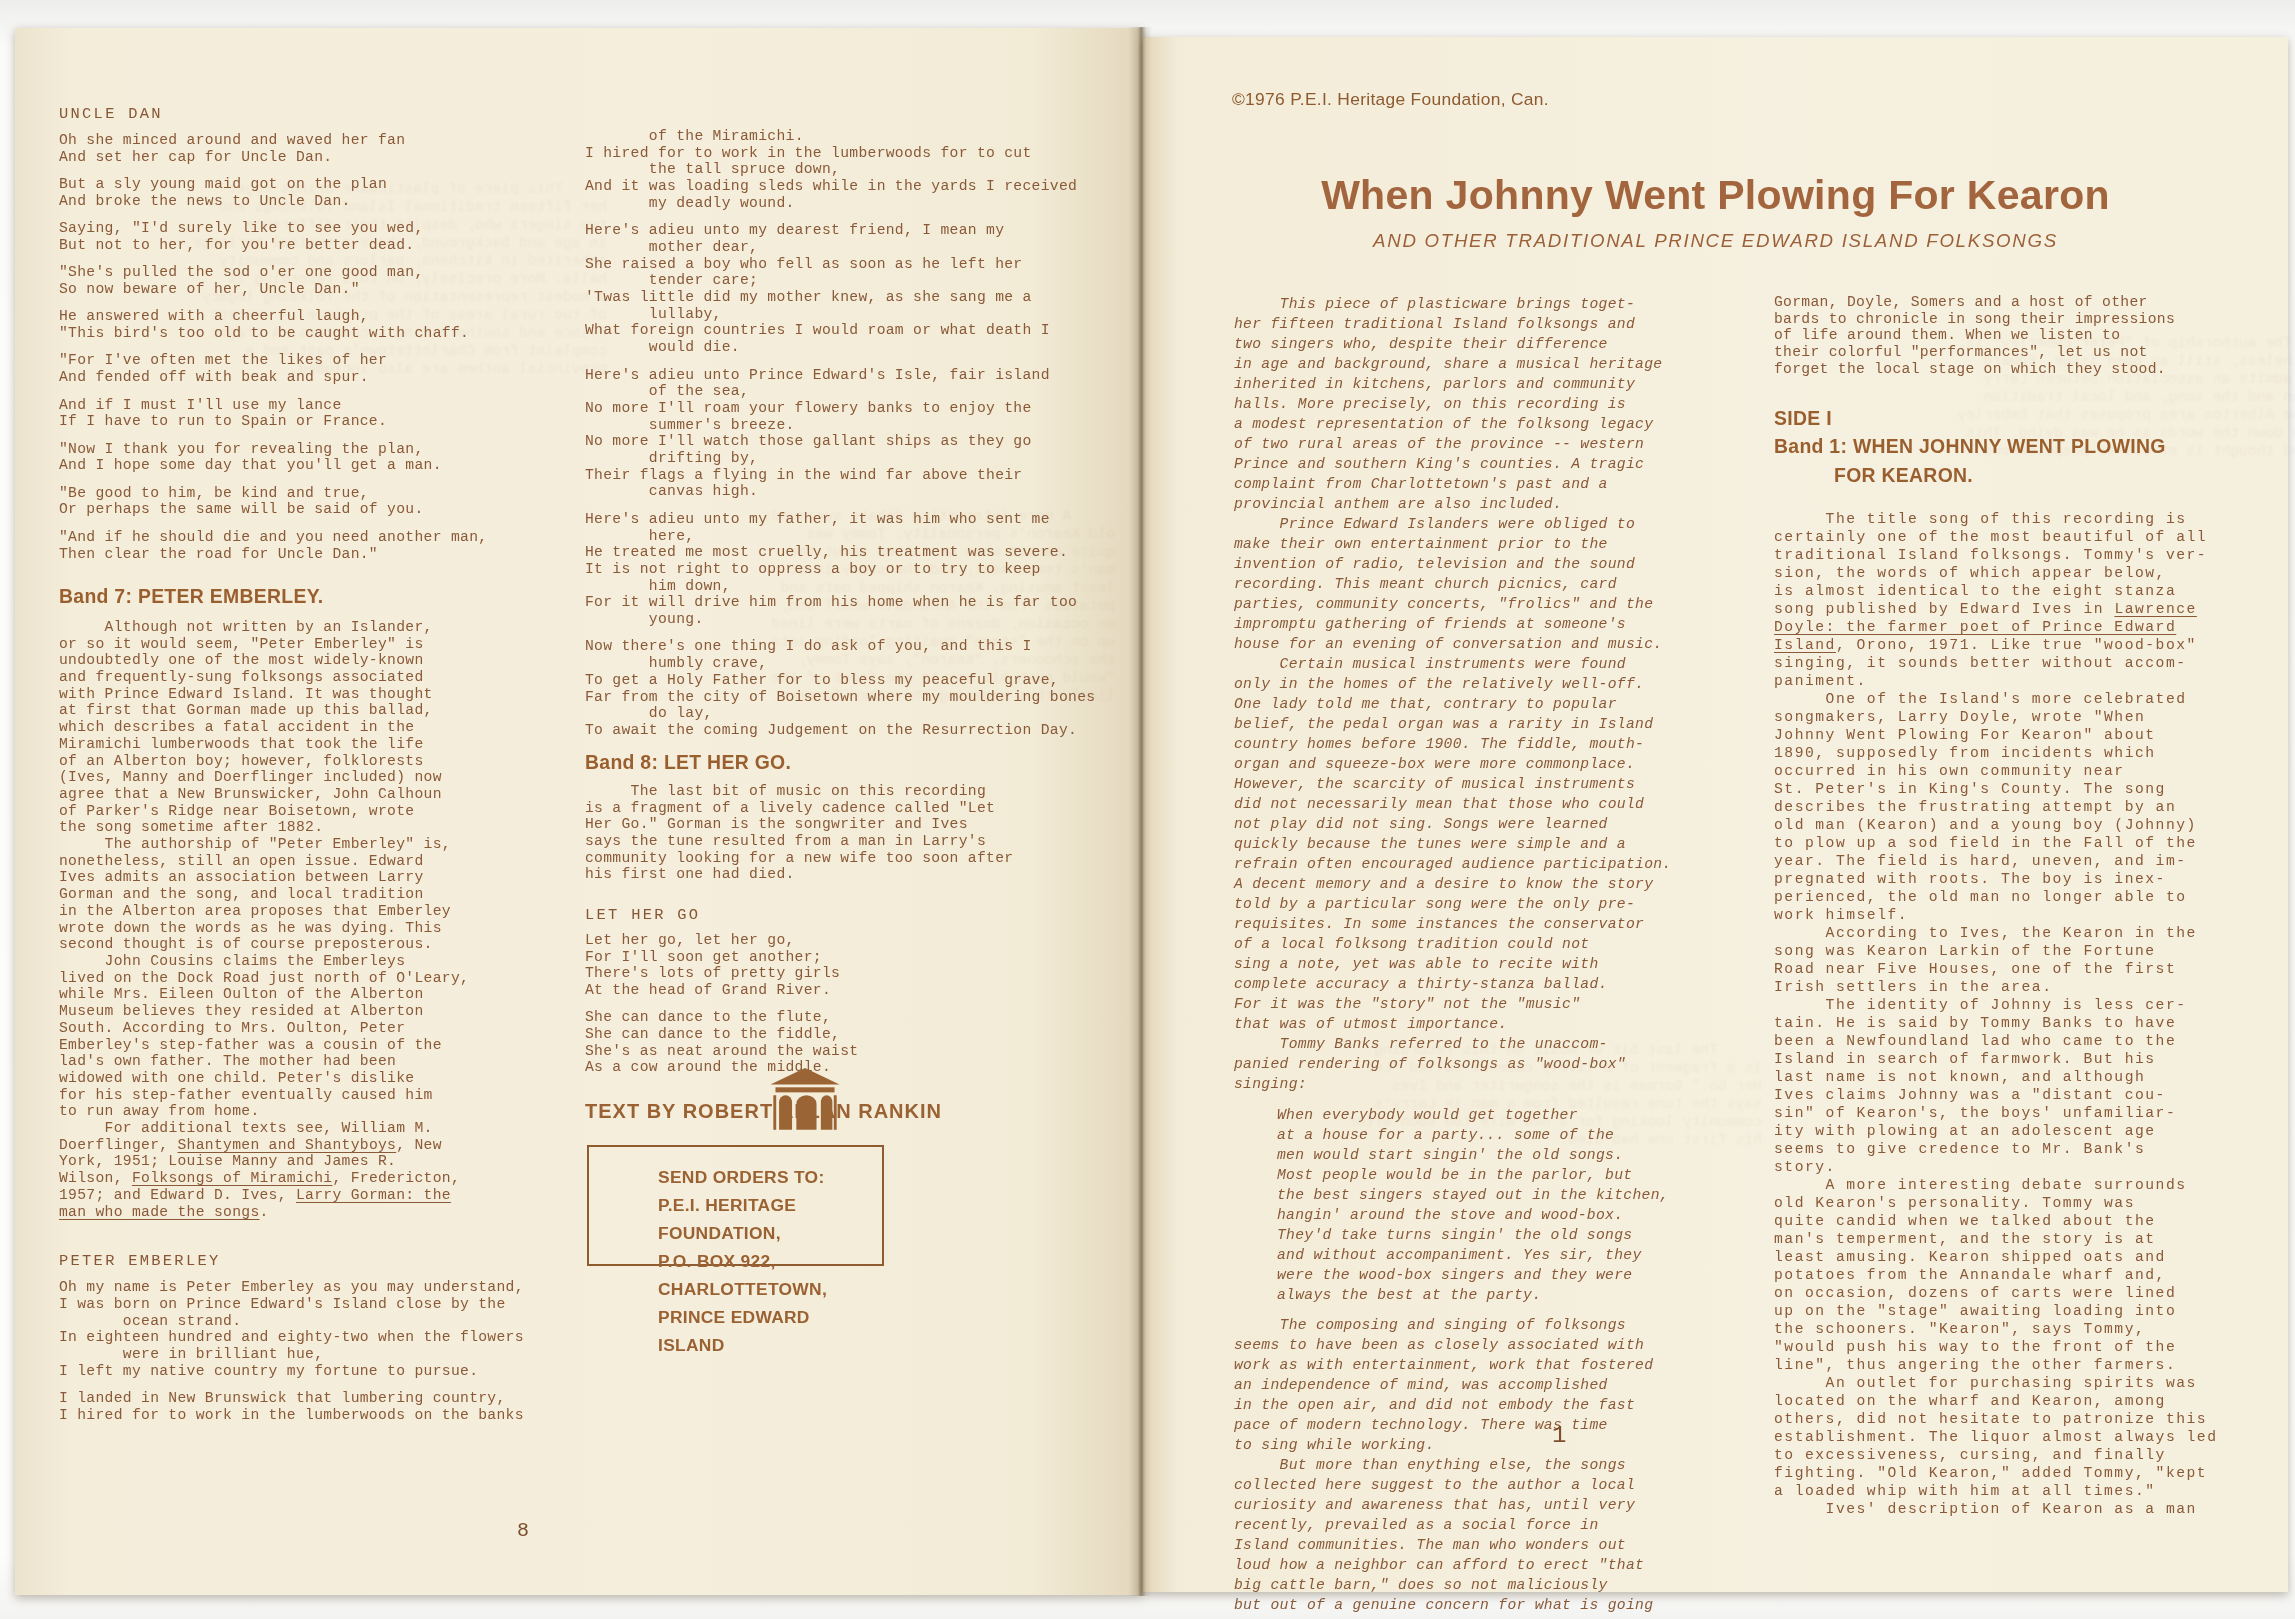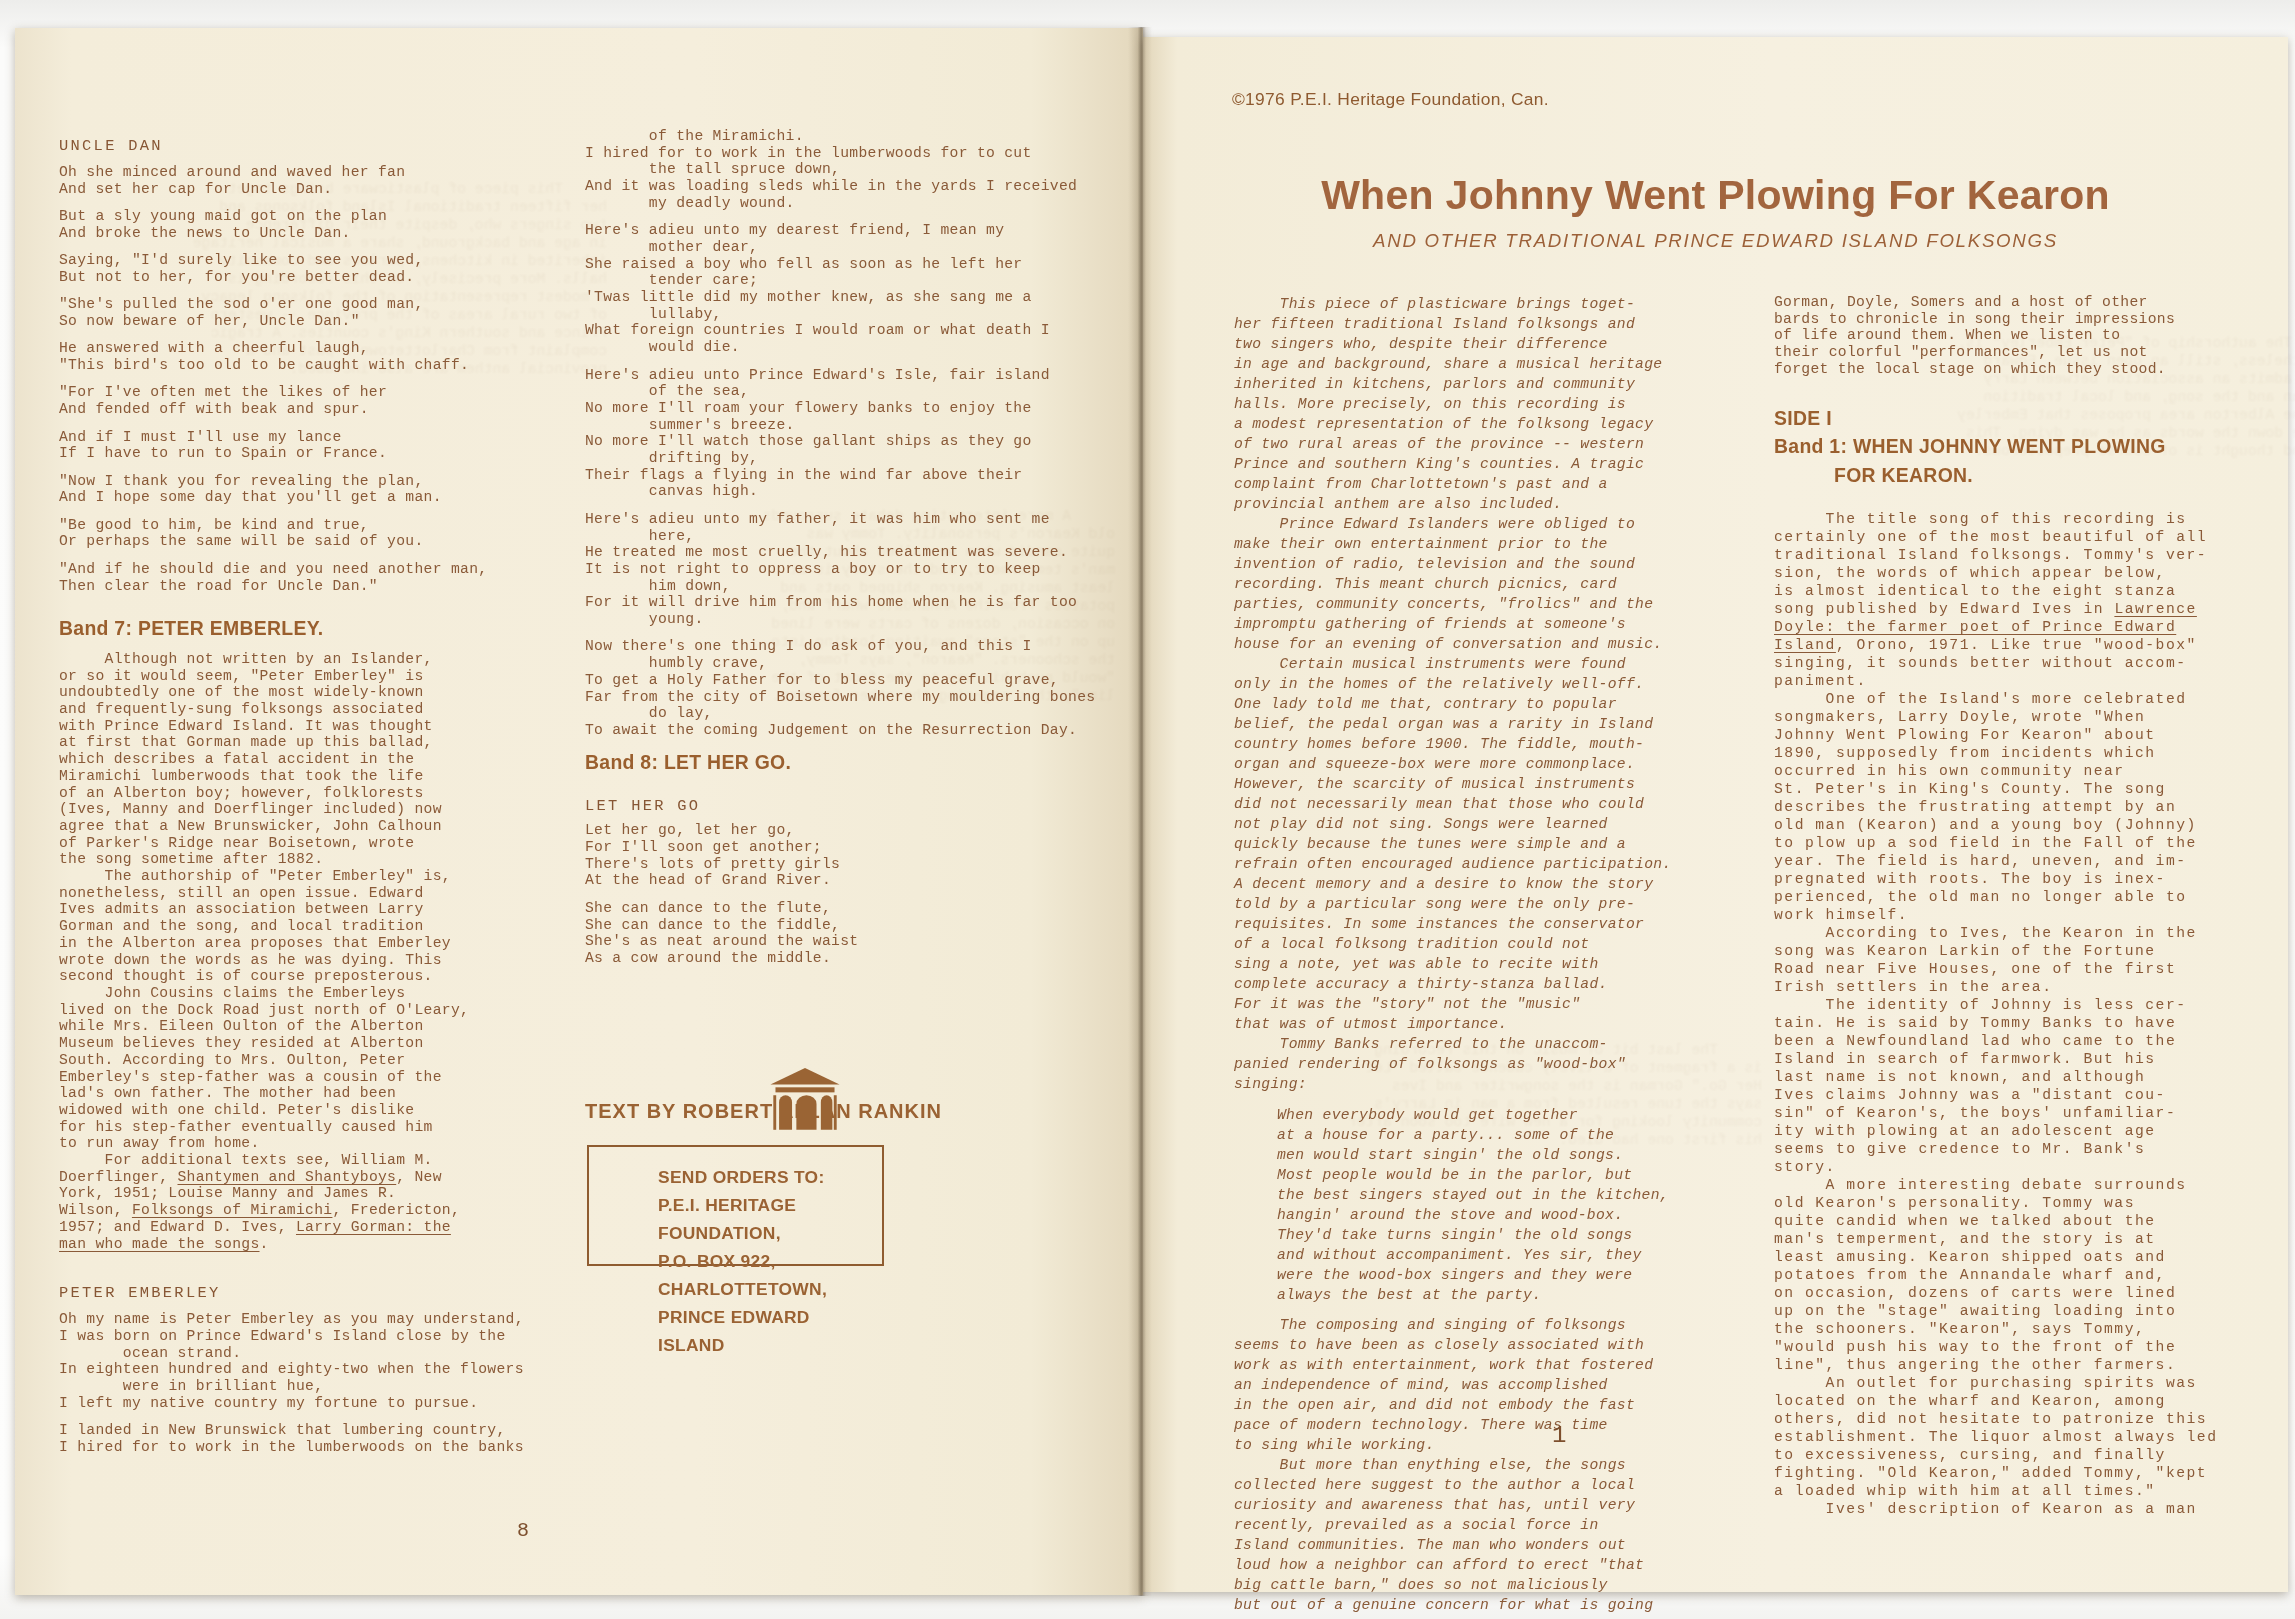--- a/index.html
+++ b/index.html
@@ -71,21 +71,21 @@
 in the Alberton area proposes that Emberley
 wrote down the words as he was dying. This
 second thought is of course preposterous.</div>
   <div class="ghost" style="left:1268px;top:1041px;width:494px;">     The last bit of music on this recording
 is a fragment of a lively cadence called "Let
 Her Go." Gorman is the songwriter and Ives
 says the tune resulted from a man in Larry's
 community looking for a new wife too soon after
 his first one had died.</div>
 
-  <div class="abs" style="left:59px;top:138px;width:521px;">
+  <div class="abs" style="left:59px;top:106px;width:521px;">
     <div class="mono mono-title" style="margin-bottom:9.3px;">UNCLE DAN</div>
     <div class="mono"><div class="verse">Oh she minced around and waved her fan
 And set her cap for Uncle Dan.</div><div class="verse">But a sly young maid got on the plan
 And broke the news to Uncle Dan.</div><div class="verse">Saying, "I'd surely like to see you wed,
 But not to her, for you're better dead.</div><div class="verse">"She's pulled the sod o'er one good man,
 So now beware of her, Uncle Dan."</div><div class="verse">He answered with a cheerful laugh,
 "This bird's too old to be caught with chaff.</div><div class="verse">"For I've often met the likes of her
 And fended off with beak and spur.</div><div class="verse">And if I must I'll use my lance
 If I have to run to Spain or France.</div><div class="verse">"Now I thank you for revealing the plan,
 And I hope some day that you'll get a man.</div><div class="verse">"Be good to him, be kind and true,
@@ -168,20 +168,26 @@
        him down,
 For it will drive him from his home when he is far too
        young.</div><div class="verse">Now there's one thing I do ask of you, and this I
        humbly crave,
 To get a Holy Father for to bless my peaceful grave,
 Far from the city of Boisetown where my mouldering bones
        do lay,
 To await the coming Judgement on the Resurrection Day.</div></div>
 
     <div class="band-heading" style="margin:12px 0 9.3px 0;">Band 8: LET HER GO.</div>
+    <div class="mono m0">     The last bit of music on this recording
+is a fragment of a lively cadence called "Let
+Her Go." Gorman is the songwriter and Ives
+says the tune resulted from a man in Larry's
+community looking for a new wife too soon after
+his first one had died.</div>
 
     <div class="mono mono-title" style="margin:24px 0 8px 0;">LET HER GO</div>
     <div class="mono"><div class="verse">Let her go, let her go,
 For I'll soon get another;
 There's lots of pretty girls
 At the head of Grand River.</div><div class="verse">She can dance to the flute,
 She can dance to the fiddle,
 She's as neat around the waist
 As a cow around the middle.</div></div>
   </div>

